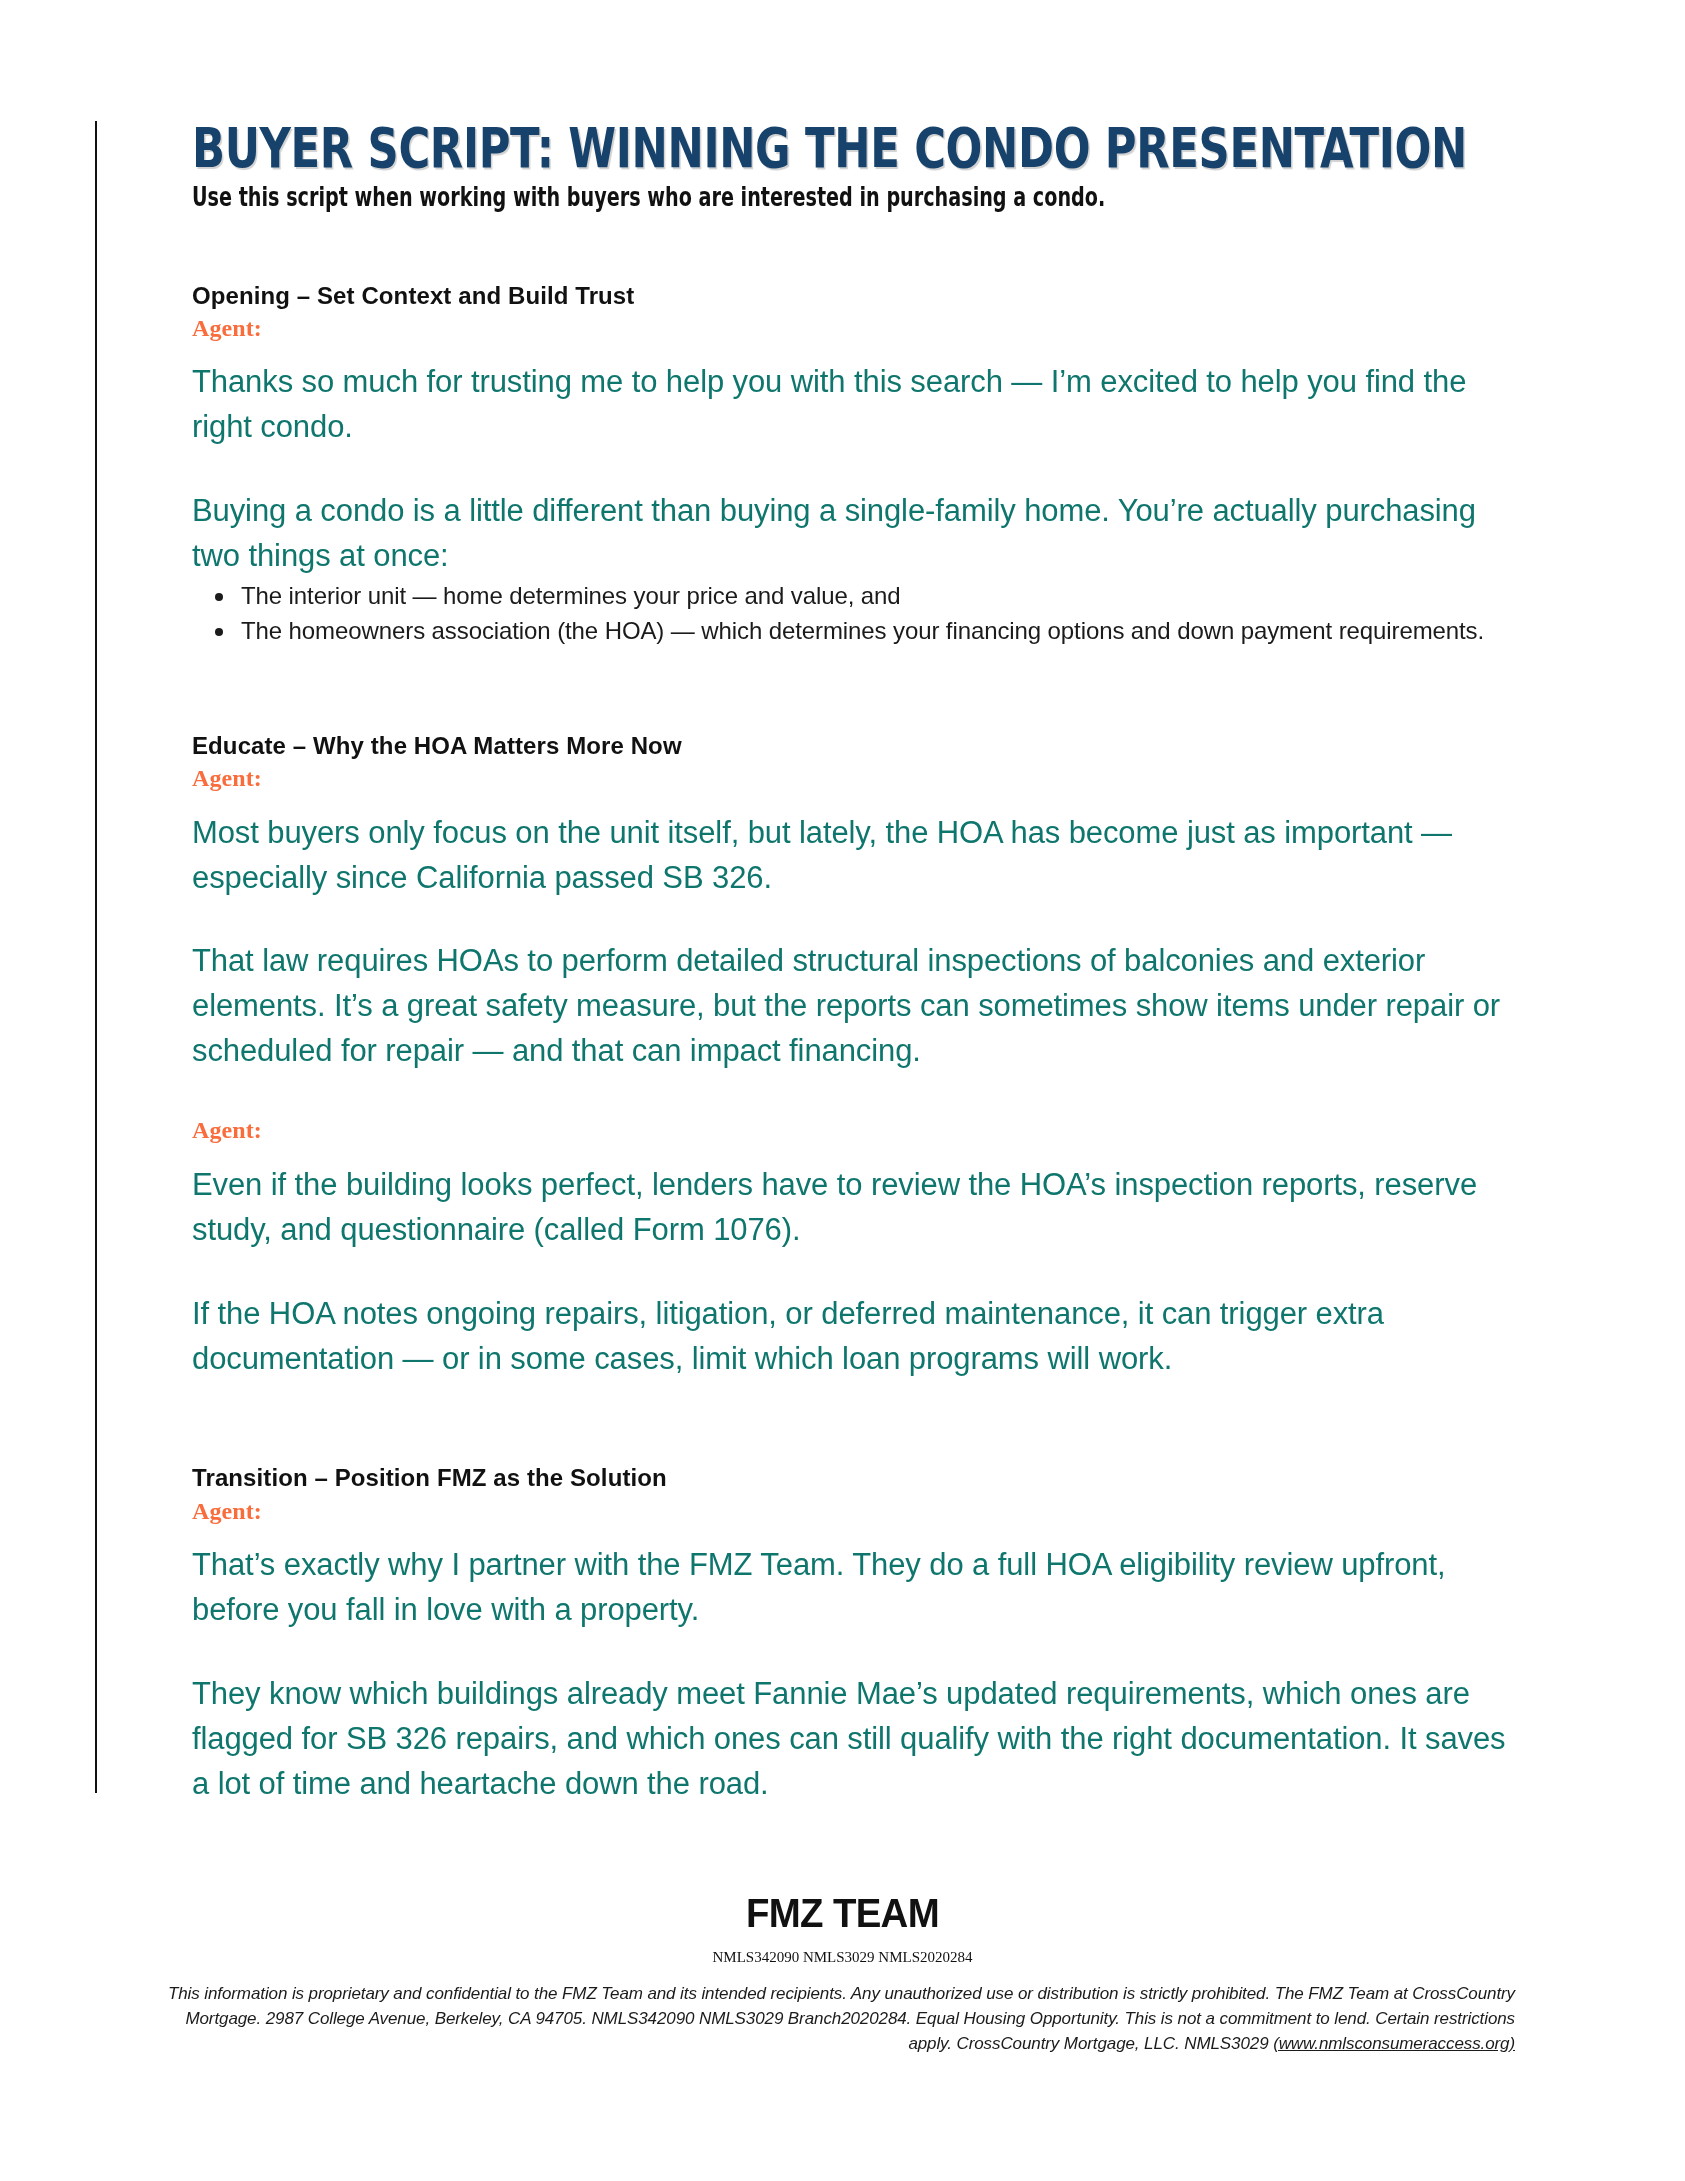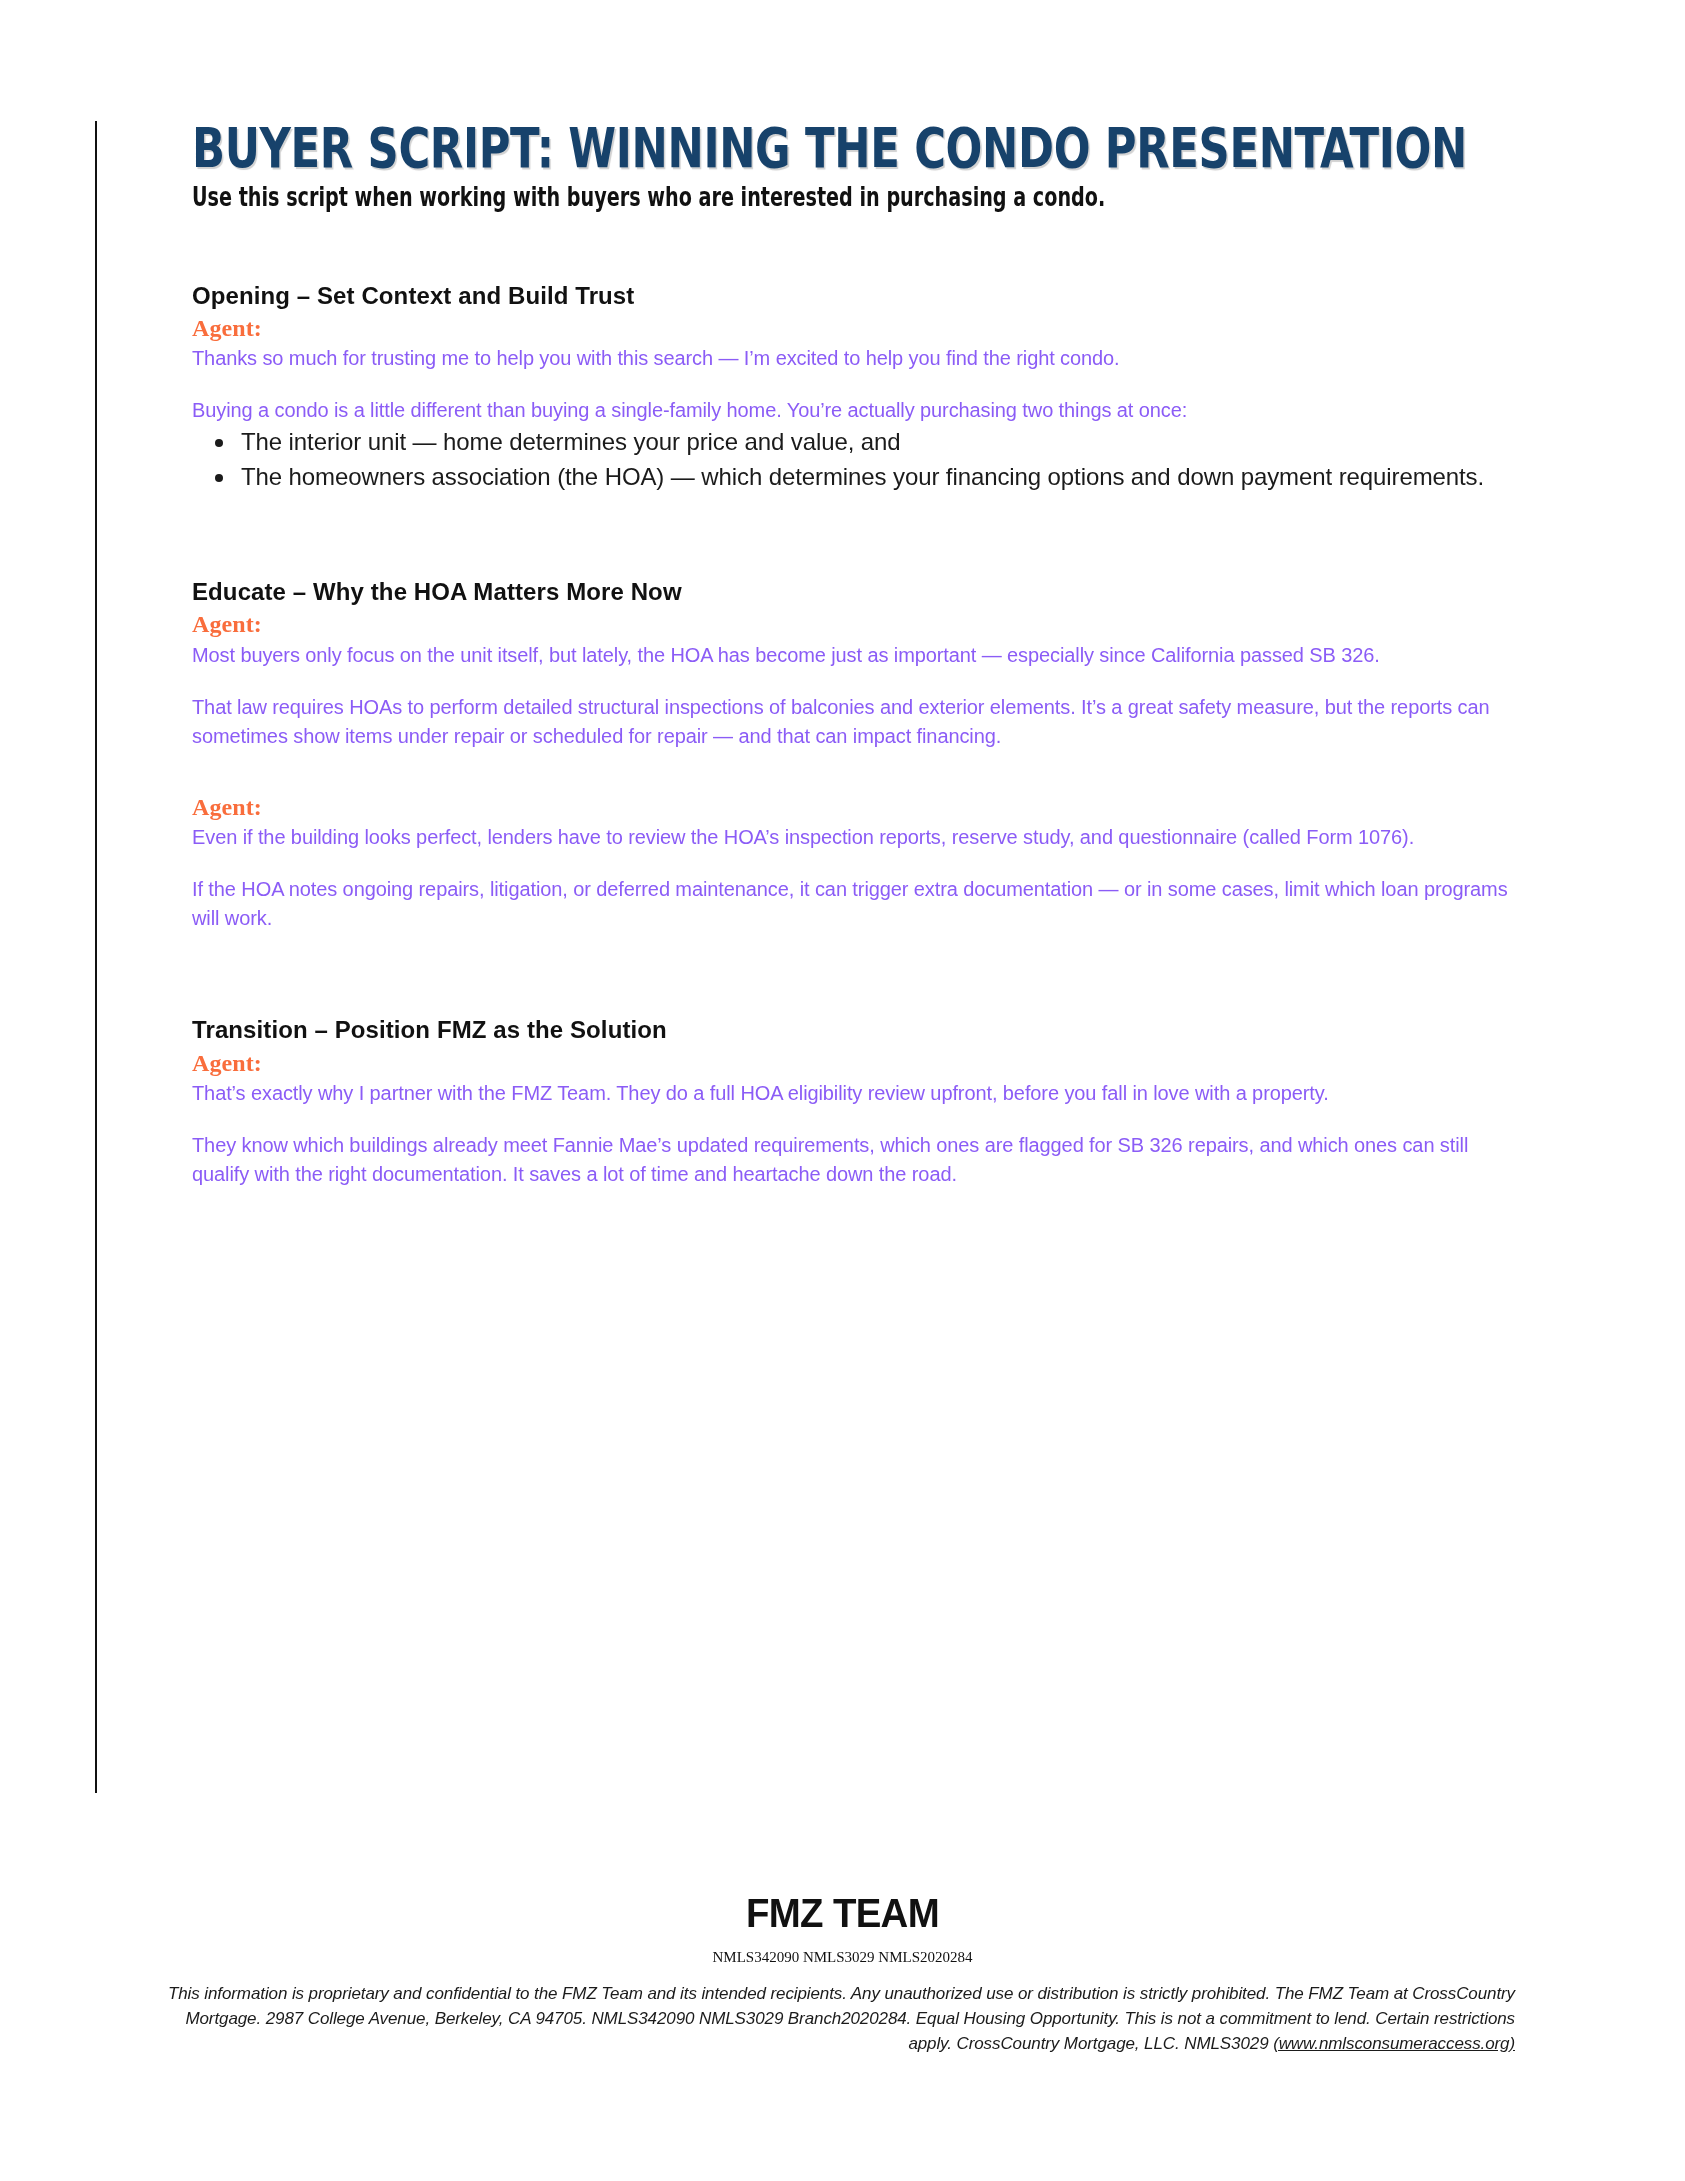--- a/index.html
+++ b/index.html
@@ -85,24 +85,25 @@
     font-weight: 700;
     font-size: 24px;
     line-height: 1.35;
     color: #F96D3C;
     letter-spacing: 0.1px;
   }
 
   .para {
     font-family: "Liberation Sans", sans-serif;
     font-weight: 400;
-    font-size: 20px;
+    font-size: 31px;
     line-height: 1.45;
-    color: #8b5cf6;
+    color: #0f766e;
     letter-spacing: -0.1px;
+    margin-top: 16px;
   }
 
   .gap-sm { height: 23px; }
   .gap-md { height: 40px; }
   .gap-lg { height: 68px; }
   .gap-xl { height: 81px; }
 
   ul.bullets {
     list-style: none;
     margin: 0;

